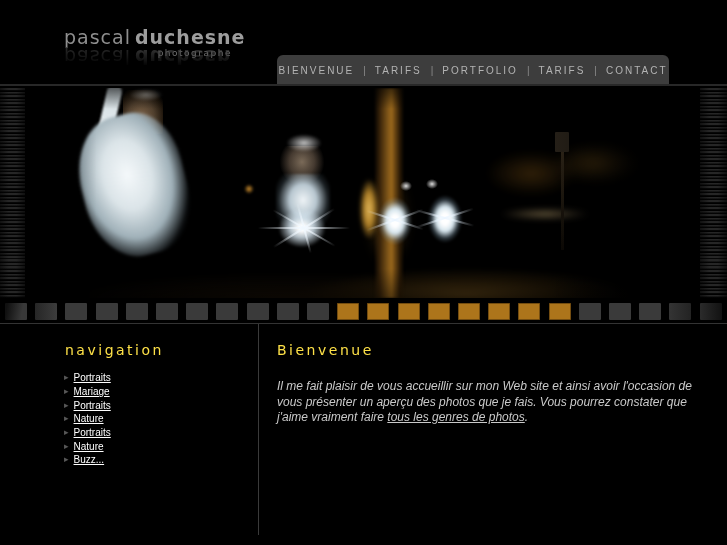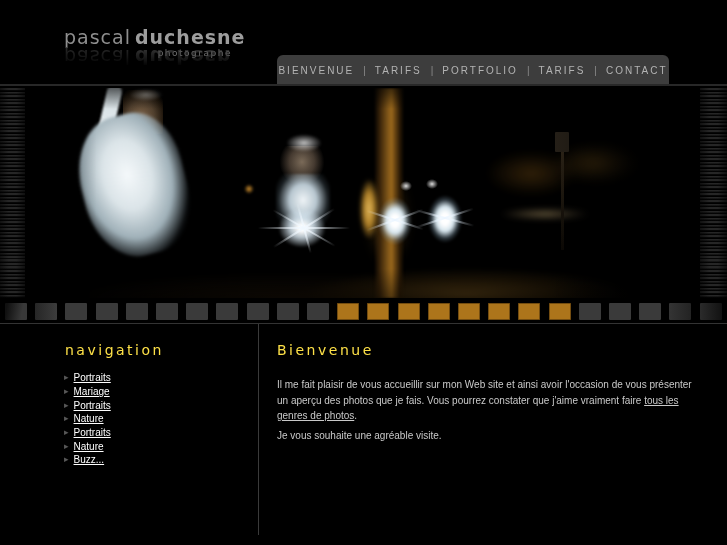--- a/index.html
+++ b/index.html
@@ -112,21 +112,21 @@
            letter-spacing:2.5px;color:#fde047;}
   .side-title{left:65px;top:342px;}
   .main-title{left:277px;top:342px;}
 
   .side-list{position:absolute;left:64px;top:371px;list-style:none;margin:0;padding:0;}
   .side-list li{height:13.7px;display:flex;align-items:center;}
   .bullet{color:#585858;font-size:9px;margin-right:5px;line-height:1;}
   .side-link{color:#fff;font-size:10px;text-decoration:underline;cursor:pointer;}
 
   .intro{position:absolute;left:277px;top:367px;width:420px;color:#c9c9c9;
-         font-size:10px;line-height:15.5px;}
+         font-size:12px;line-height:15.5px;font-style:italic;}
   .intro a,.text-link{color:#c9c9c9;text-decoration:underline;cursor:pointer;}
   .closing{position:absolute;left:277px;top:428px;color:#c9c9c9;font-size:10px;line-height:15px;}
   .signature{position:absolute;left:277px;top:442px;color:#c9c9c9;font-size:10px;line-height:15px;}
   .signature .text-link{color:#d6d6d6;}
   .sig-sep{margin:0 3px;}
 </style>
 </head>
 <body>
 
 <div class="page">
@@ -244,15 +244,14 @@
         <a class="side-link">Nature</a>
       </li>
       <li>
         <span class="bullet">▸</span>
         <a class="side-link">Buzz...</a>
       </li>
     </ul>
 
   <div class="heading main-title">Bienvenue</div>
   <p class="intro"><span>Il me fait plaisir de vous accueillir sur mon Web site et ainsi avoir l'occasion de vous présenter un aperçu des photos que je fais. Vous pourrez constater que j'aime vraiment faire </span><a class="text-link">tous les genres de photos</a><span>.</span></p>
-  <div class="closing">Je vous souhaite une agréable visite.</div>
 
 </div>
 
 </body></html>

